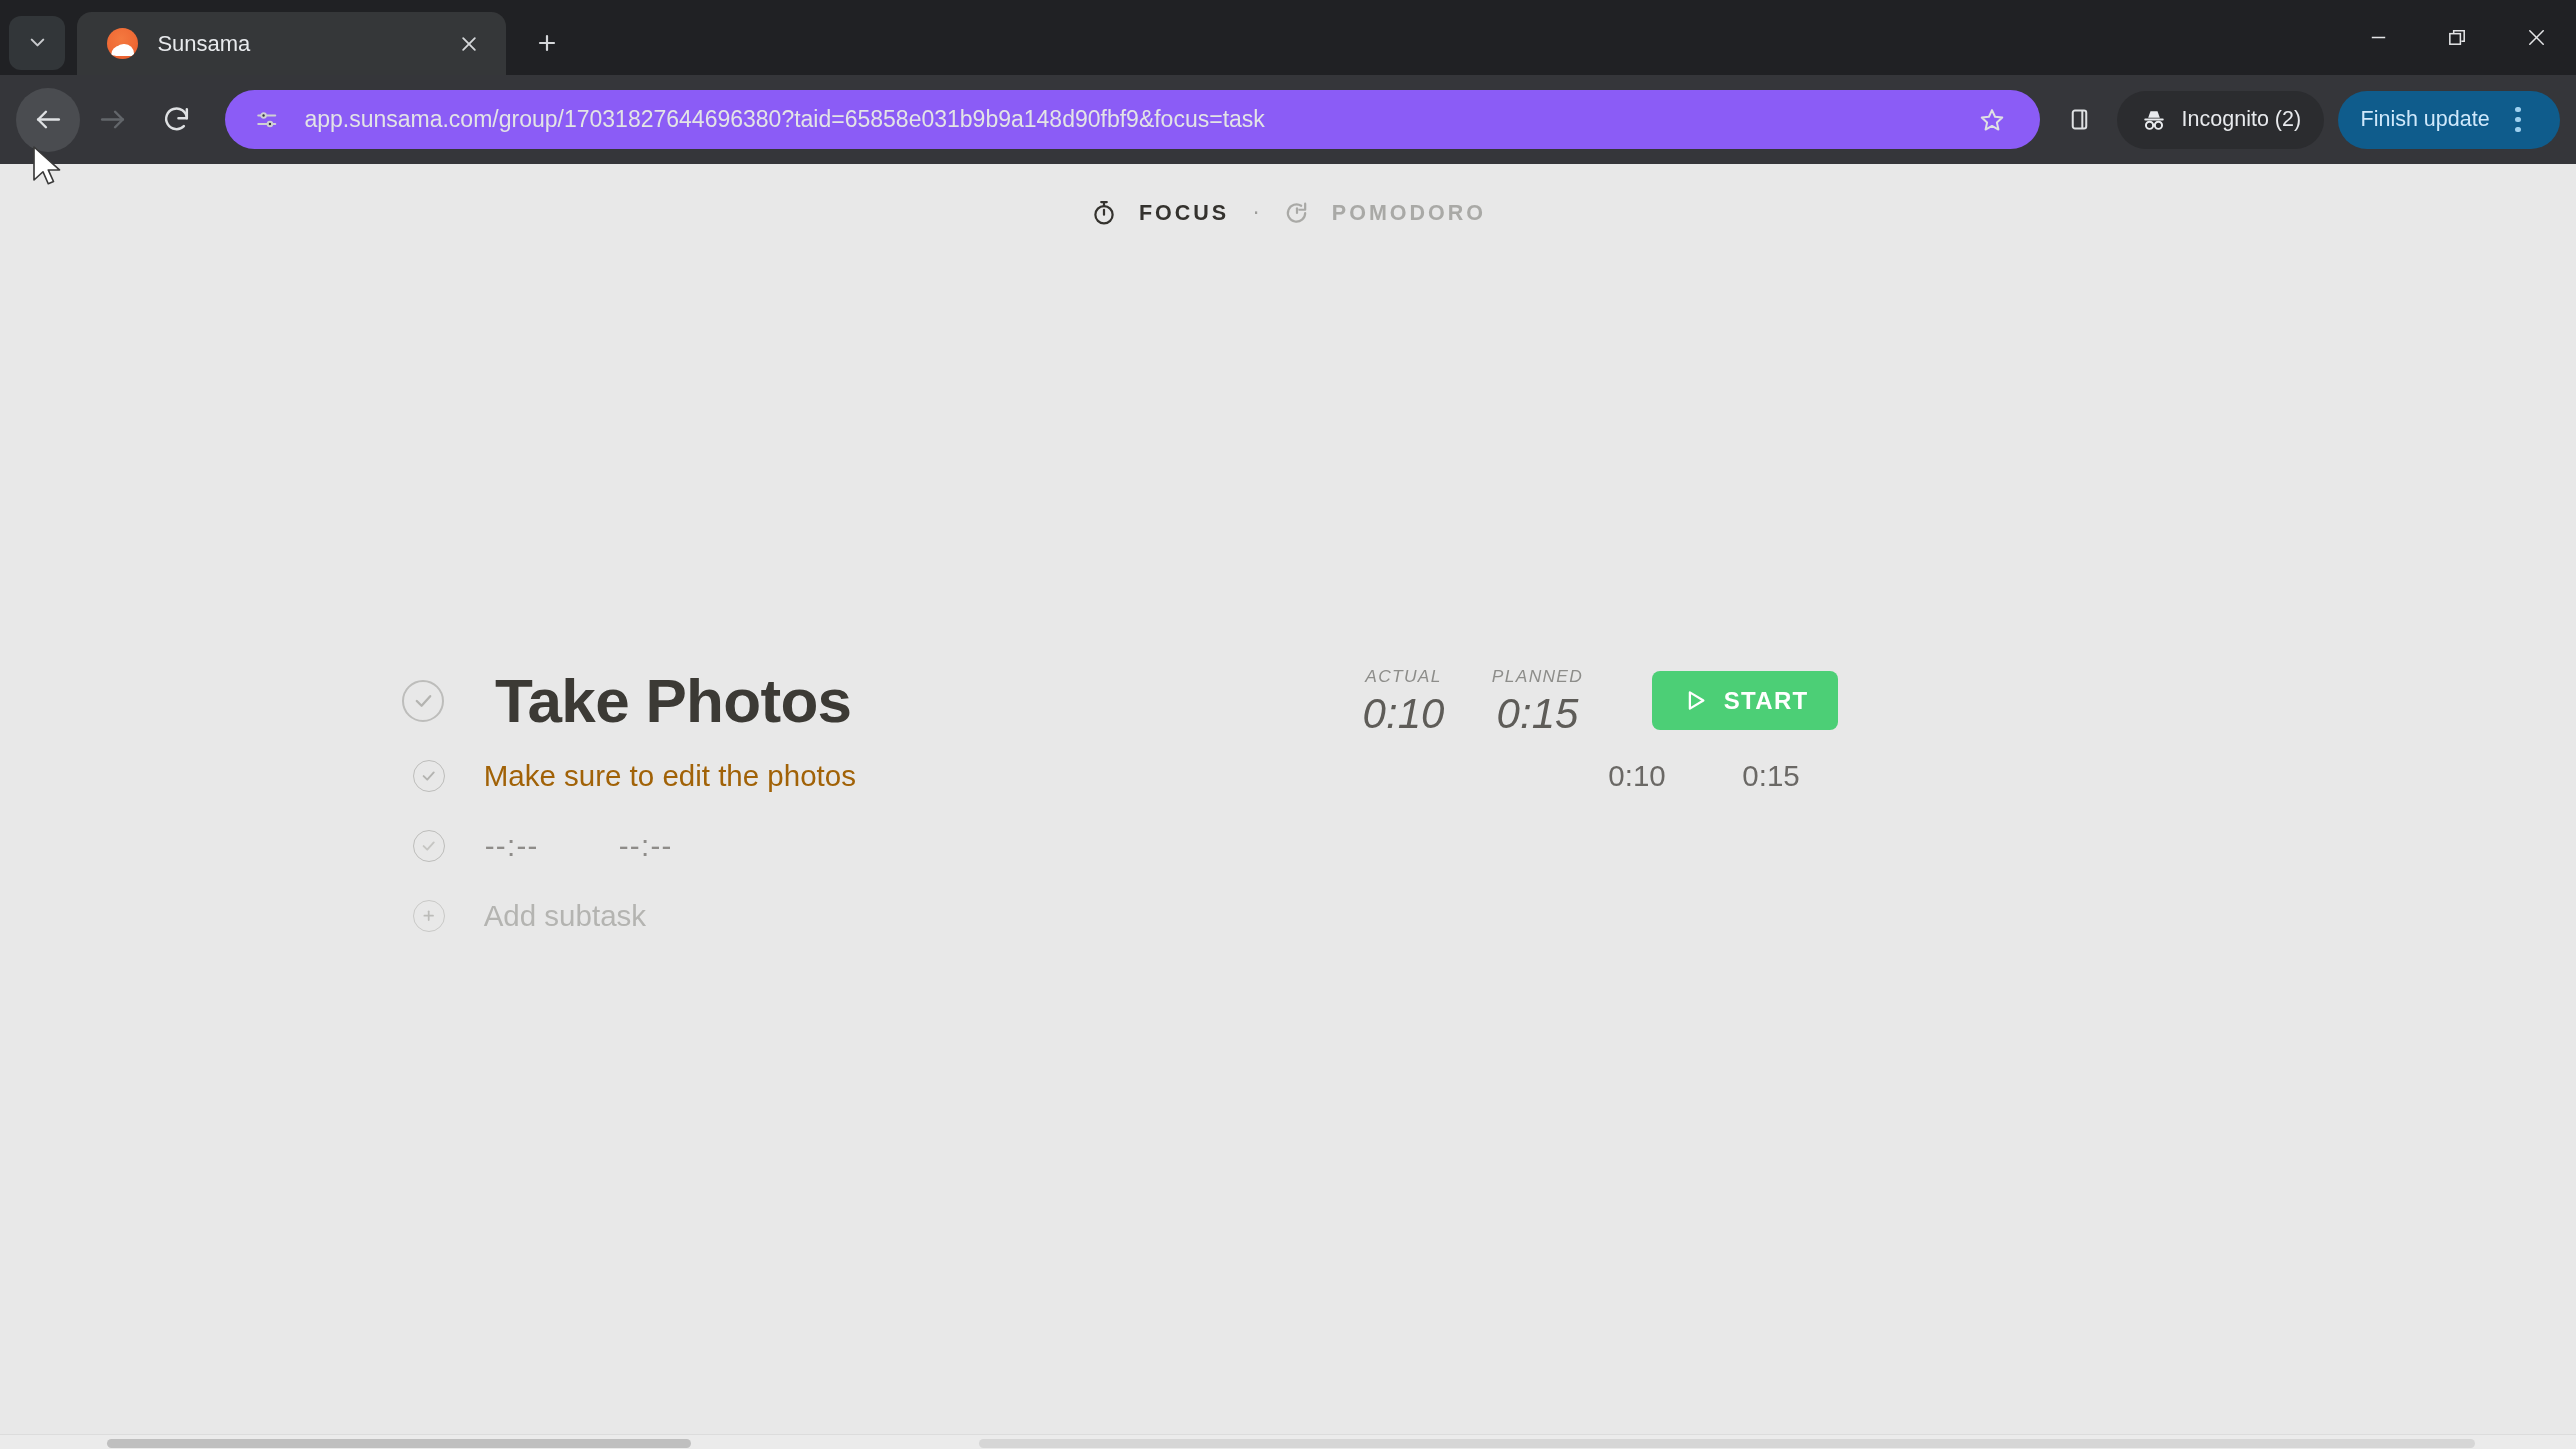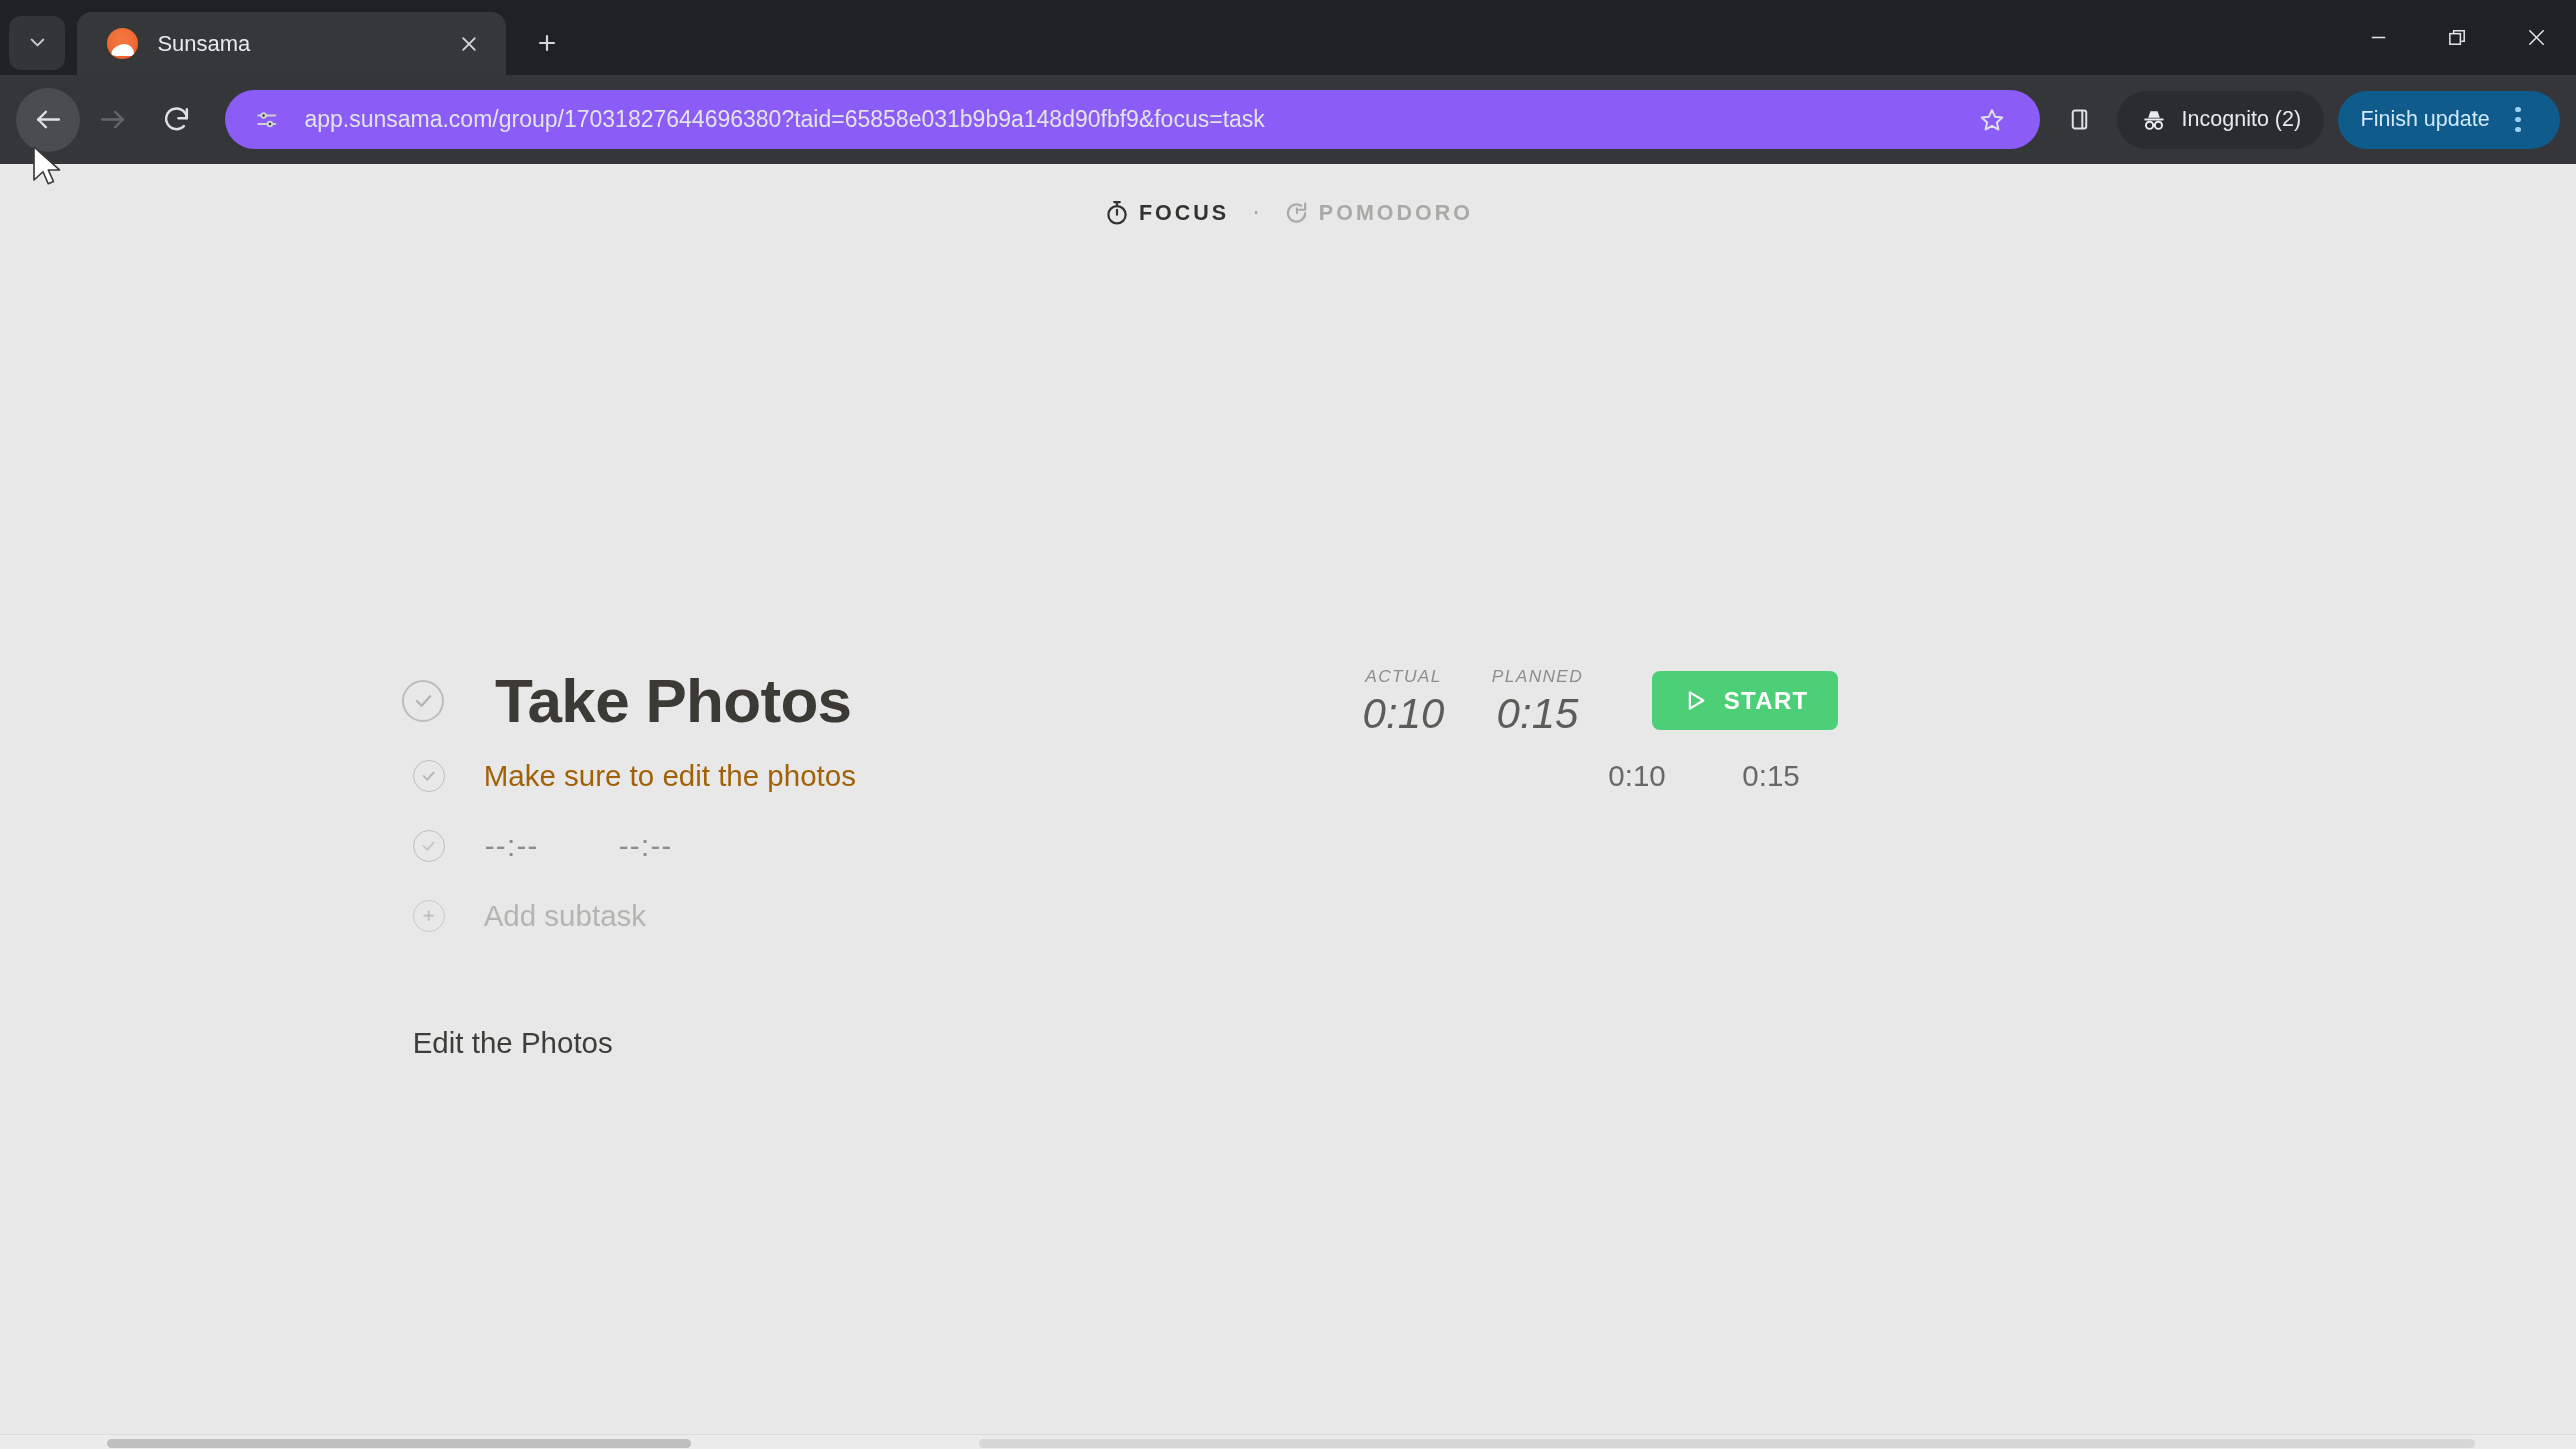--- a/index.html
+++ b/index.html
@@ -218,21 +218,21 @@
   .modeswitch{
     position:absolute;
     top:35px;
     left:0; right:0;
     display:flex;
     align-items:center;
     justify-content:center;
     gap:0;
   }
   .mode{
-    display:flex;align-items:center;gap:8px;
+    display:flex;align-items:center;gap:21px;
     cursor:pointer;
   }
   .mode svg{width:28px;height:28px;flex:0 0 auto;}
   .mode span{
     font-size:21.5px;
     letter-spacing:3px;
     font-weight:bold;
   }
   .mode.active span{color:#34322e;}
   .mode.active svg{color:#34322e;}
@@ -609,21 +609,20 @@
       <div class="subtask">
         <div class="check small add">
           <svg viewBox="0 0 24 24" fill="none" stroke="#bcbcb9" stroke-width="2.4" stroke-linecap="round">
             <line x1="12" y1="6" x2="12" y2="18"></line>
             <line x1="6" y1="12" x2="18" y2="12"></line>
           </svg>
         </div>
         <div class="addsub-text">Add subtask</div>
       </div>
 
-      <div class="notes">Edit the Photos</div>
     </div>
 
     <div class="hscroll">
       <div class="thumb"></div>
       <div class="thumb2"></div>
     </div>
 
   </div>
 </div>
 

